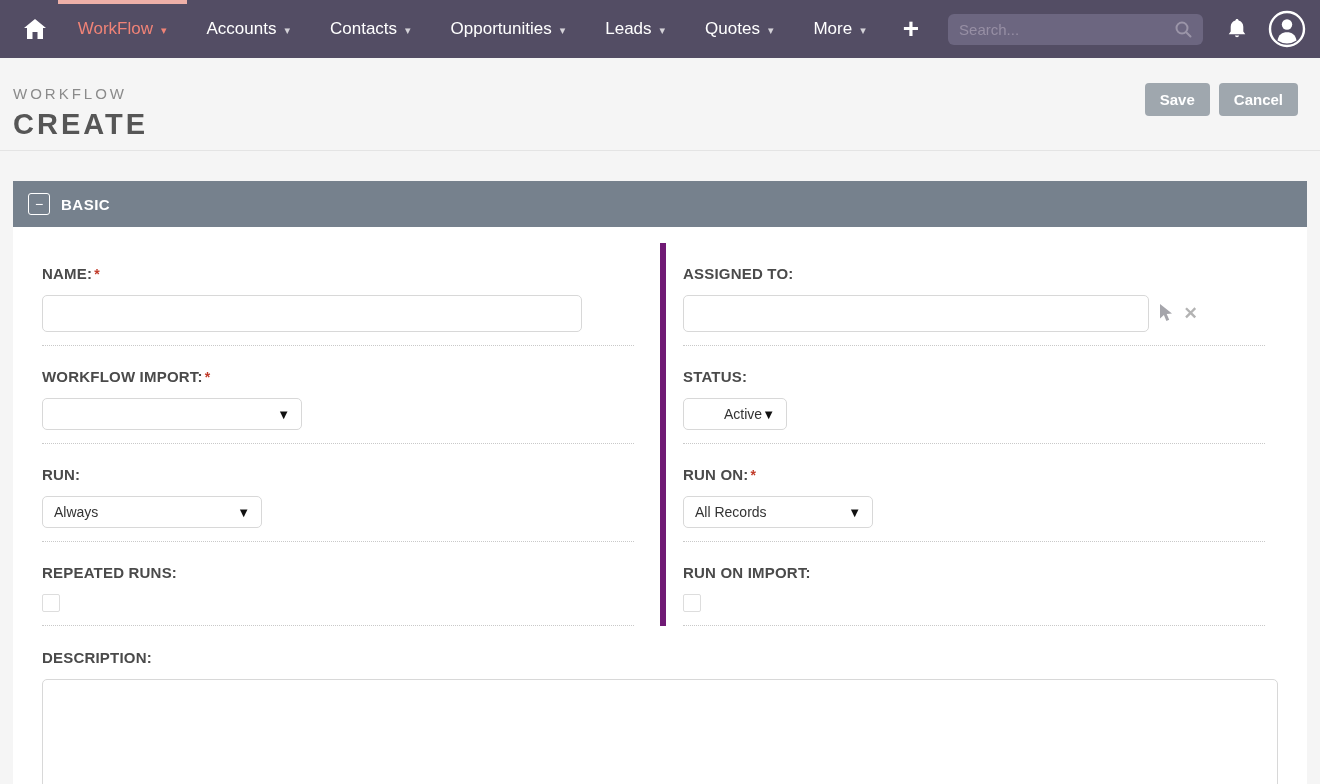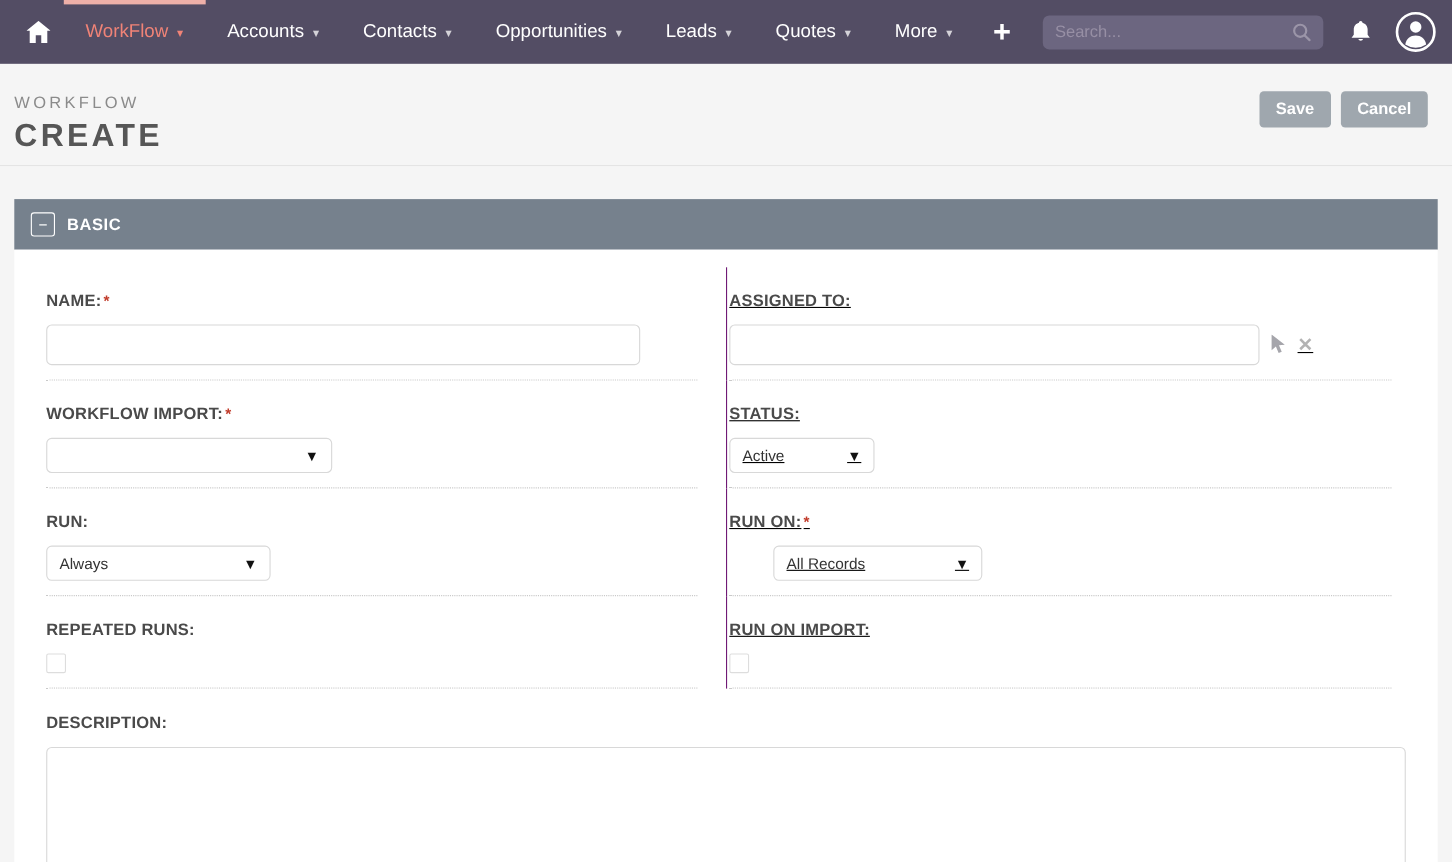--- a/index.html
+++ b/index.html
@@ -107,21 +107,21 @@
     width:22px;height:22px;
     border:1.5px solid #fff;border-radius:3px;background:transparent;color:#fff;
     display:flex;align-items:center;justify-content:center;
     font-size:14px;line-height:1;cursor:pointer;margin-right:11px;
   }
   .panel-title{font-size:15px;font-weight:bold;letter-spacing:0.5px;}
   .panel-body{background:#fff;padding:16px 29px 24px 29px;}
 
   .grid{display:grid;grid-template-columns:1fr 1fr;}
   .cell{padding:22px 26px 0 0;}
-  .cell-r{border-left:1px solid #701a75;padding:22px 13px 0 2px;text-decoration:underline;}
+  .cell-r{border-left:6px solid #701a75;padding:22px 13px 0 17px;}
   .finner{border-bottom:1px dotted var(--dotted);padding-bottom:13px;}
   .flabel{
     display:block;font-size:15px;font-weight:bold;color:var(--label);
     margin-bottom:13px;letter-spacing:0.2px;
   }
   .req{color:var(--req);margin-left:2px;font-size:14px;}
   .tinput{
     height:37px;border:1px solid var(--border);border-radius:5px;
     padding:0 10px;font-size:14px;color:#333;outline:none;background:#fff;
     font-family:"Liberation Sans",sans-serif;
@@ -132,23 +132,23 @@
   .icon-btn{cursor:pointer;display:flex;align-items:center;}
   .x-glyph{color:#b3b3b3;font-size:17px;font-weight:bold;}
 
   .combo{
     height:32px;border:1px solid var(--border);border-radius:5px;background:#fff;
     display:flex;align-items:center;justify-content:space-between;
     padding:0 11px;font-size:14px;color:#333;cursor:pointer;
   }
   .combo .arr{font-size:13px;color:#111;line-height:1;}
   .combo-module{width:260px;}
-  .combo-status{width:132px;}
-  .combo-run{width:204px;}
-  .combo-runon{width:190px;margin-left:40px;}
+  .combo-status{width:104px;justify-content:flex-end;}
+  .combo-run{width:220px;}
+  .combo-runon{width:190px;}
 
   .checkbox{
     appearance:none;-webkit-appearance:none;
     width:18px;height:18px;border:1px solid #ddd;border-radius:2px;
     background:#fff;cursor:pointer;display:block;
   }
 
   .desc-section{padding-top:23px;}
   .desc-textarea{
     width:100%;height:170px;border:1px solid var(--border);border-radius:5px;

